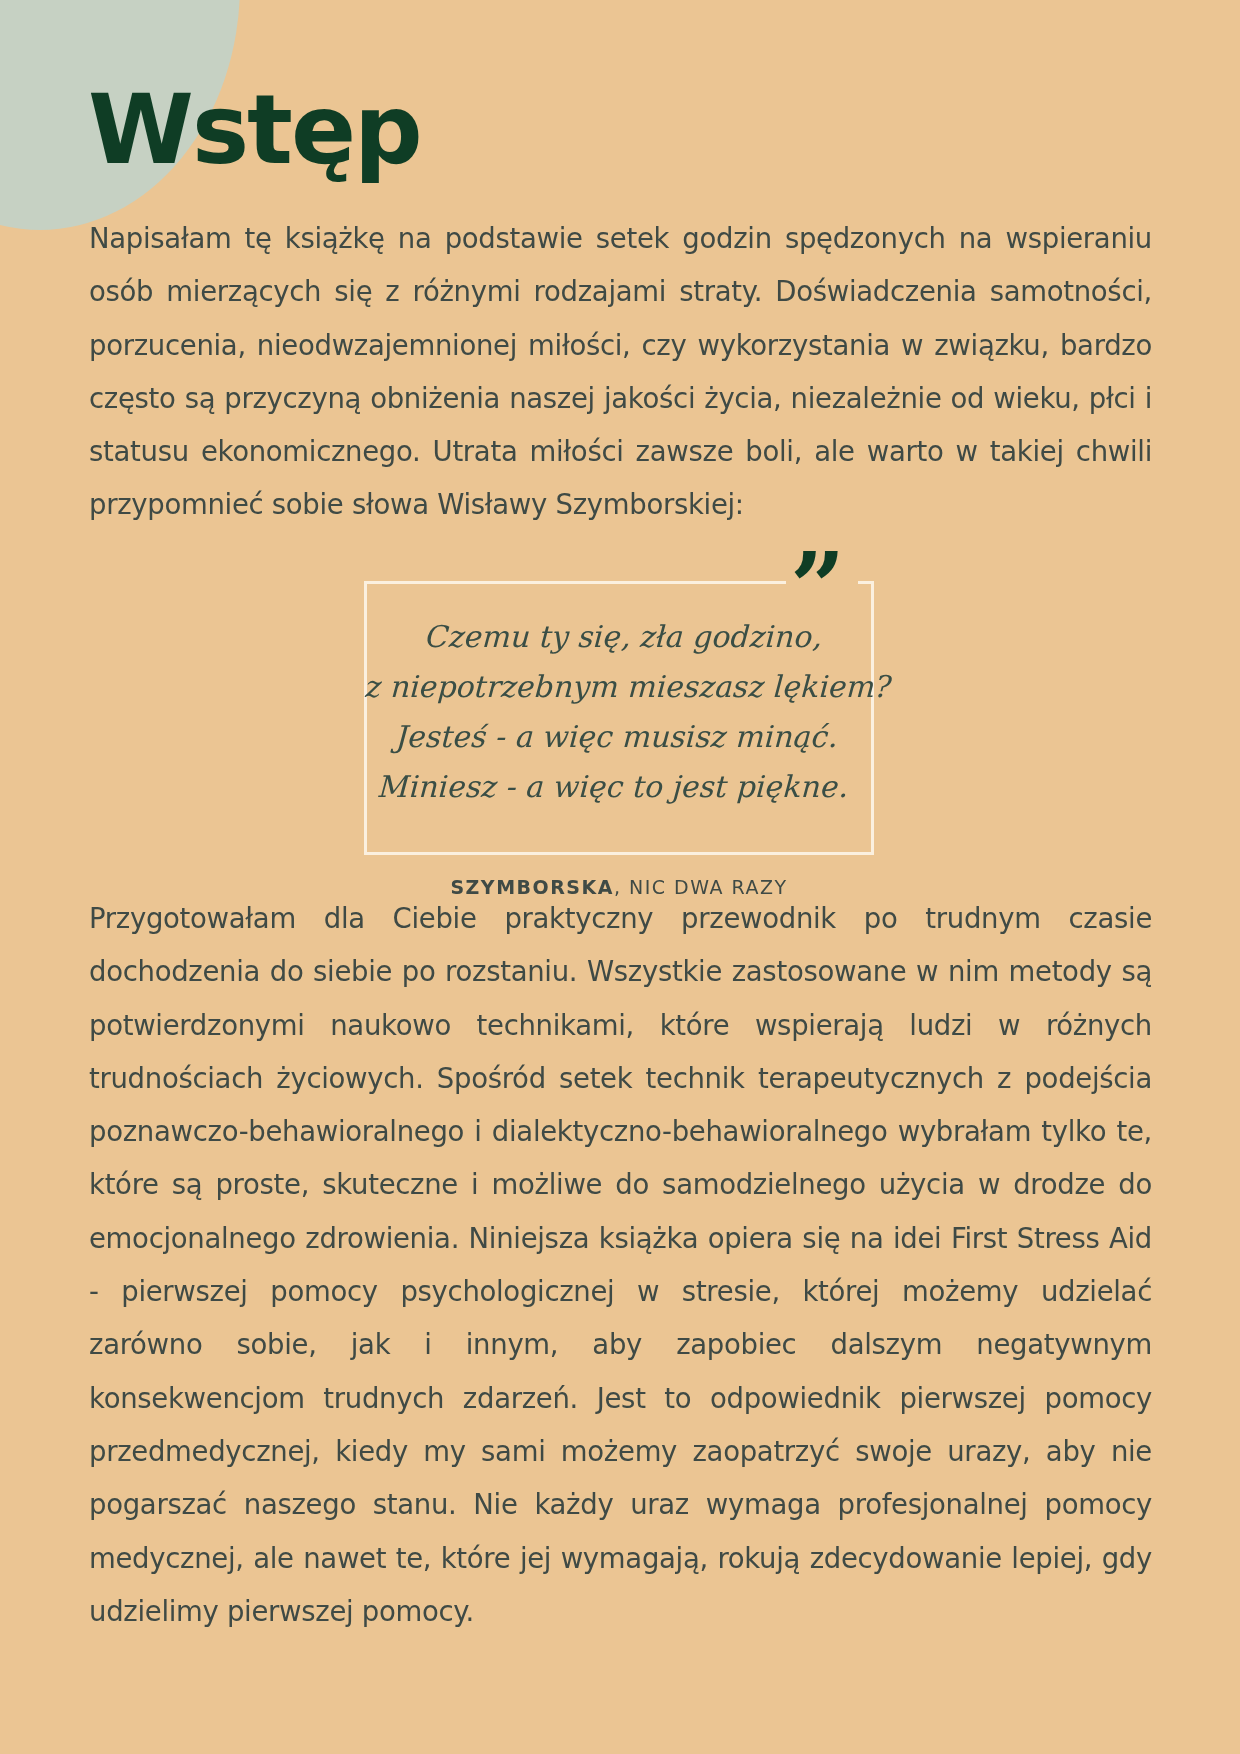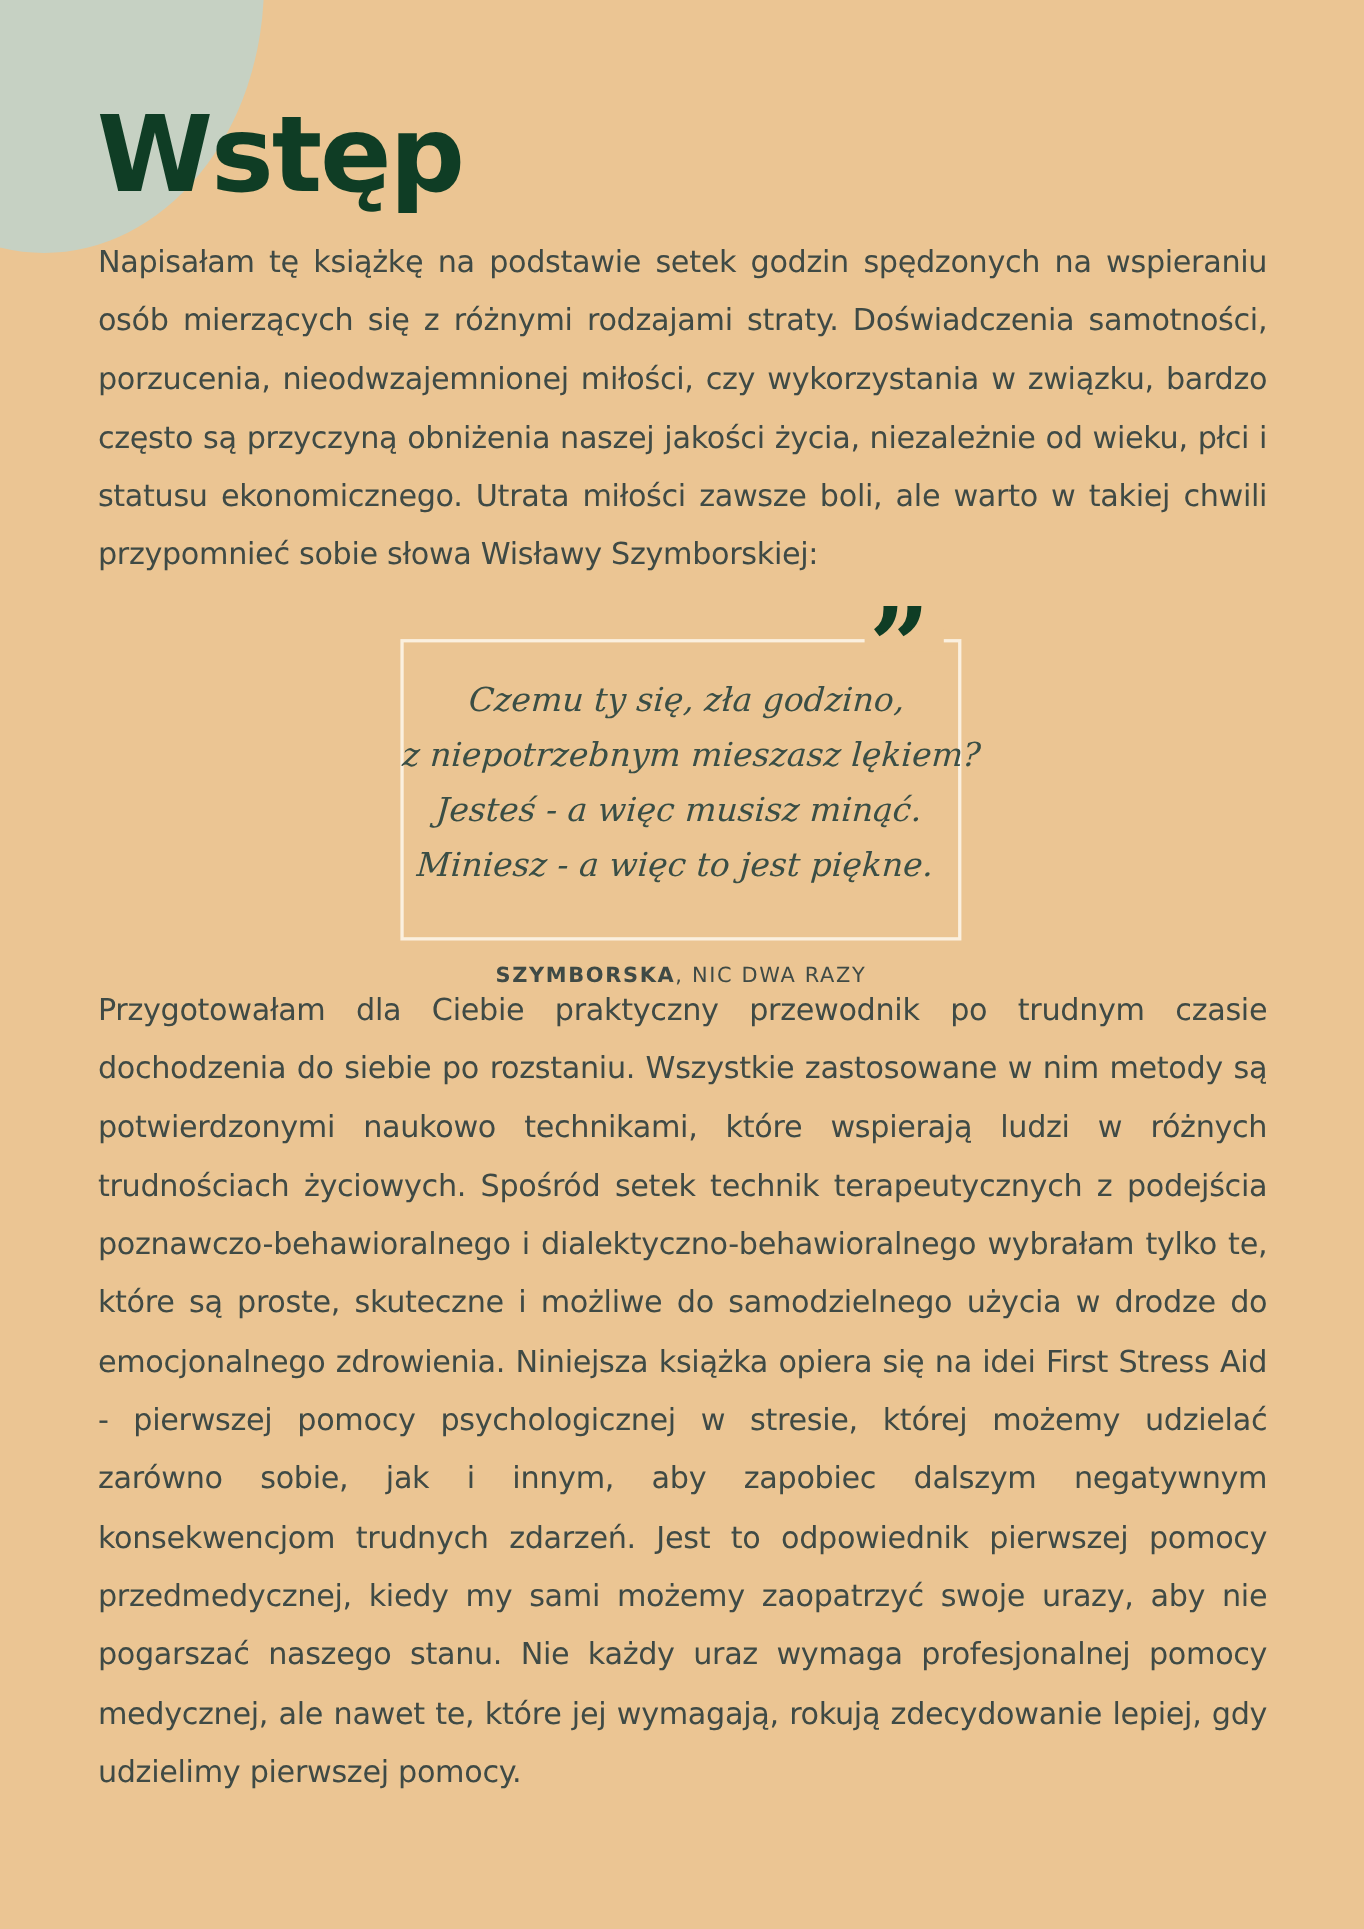--- a/index.html
+++ b/index.html
@@ -10,21 +10,21 @@
       font-family: "Liberation Sans", sans-serif;
       color: #3f4a45;
     }
     .blob {
       position: absolute; left: -160px; top: -260px;
       width: 400px; height: 490px;
       background: #c6d1c3;
       border-radius: 50%;
     }
     .title {
-      position: absolute; left: 88px; top: 93px;
+      position: absolute; left: 88px; top: 82px;
       margin: 0;
       font-family: "DejaVu Sans", sans-serif;
       font-weight: 700; font-size: 96px; letter-spacing: -2px;
       color: #0f3d25; line-height: 1;
     }
     .para {
       position: absolute; left: 89px; width: 1063px;
       margin: 0;
       font-family: "DejaVu Sans", sans-serif;
       font-size: 27.5px; line-height: 53.3px;

